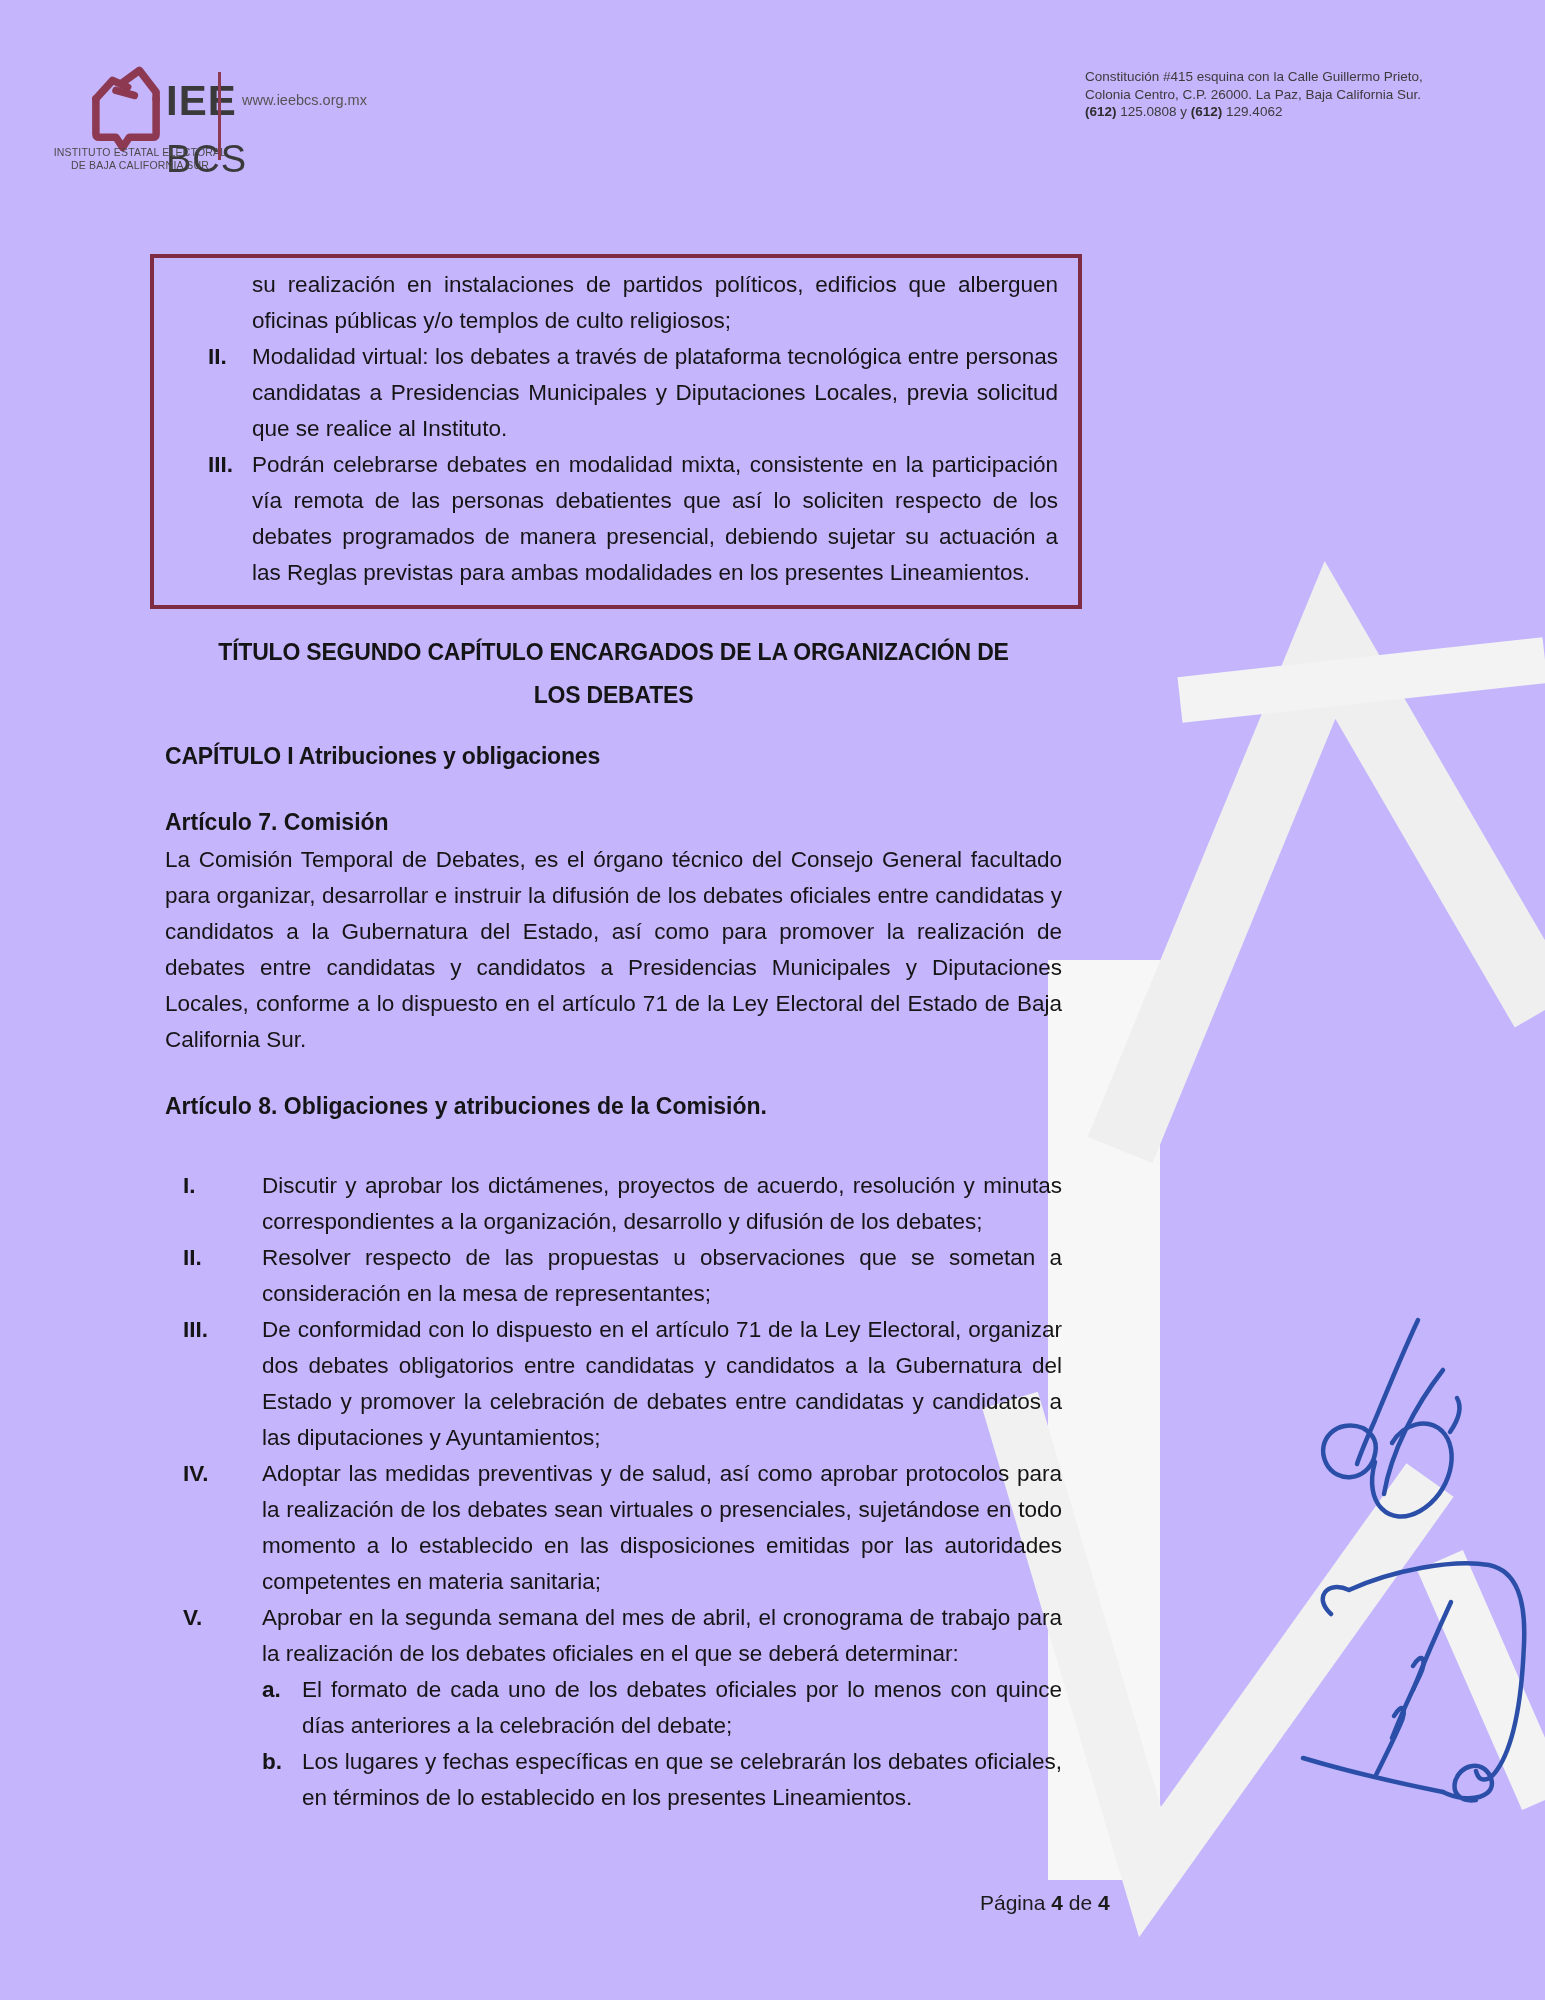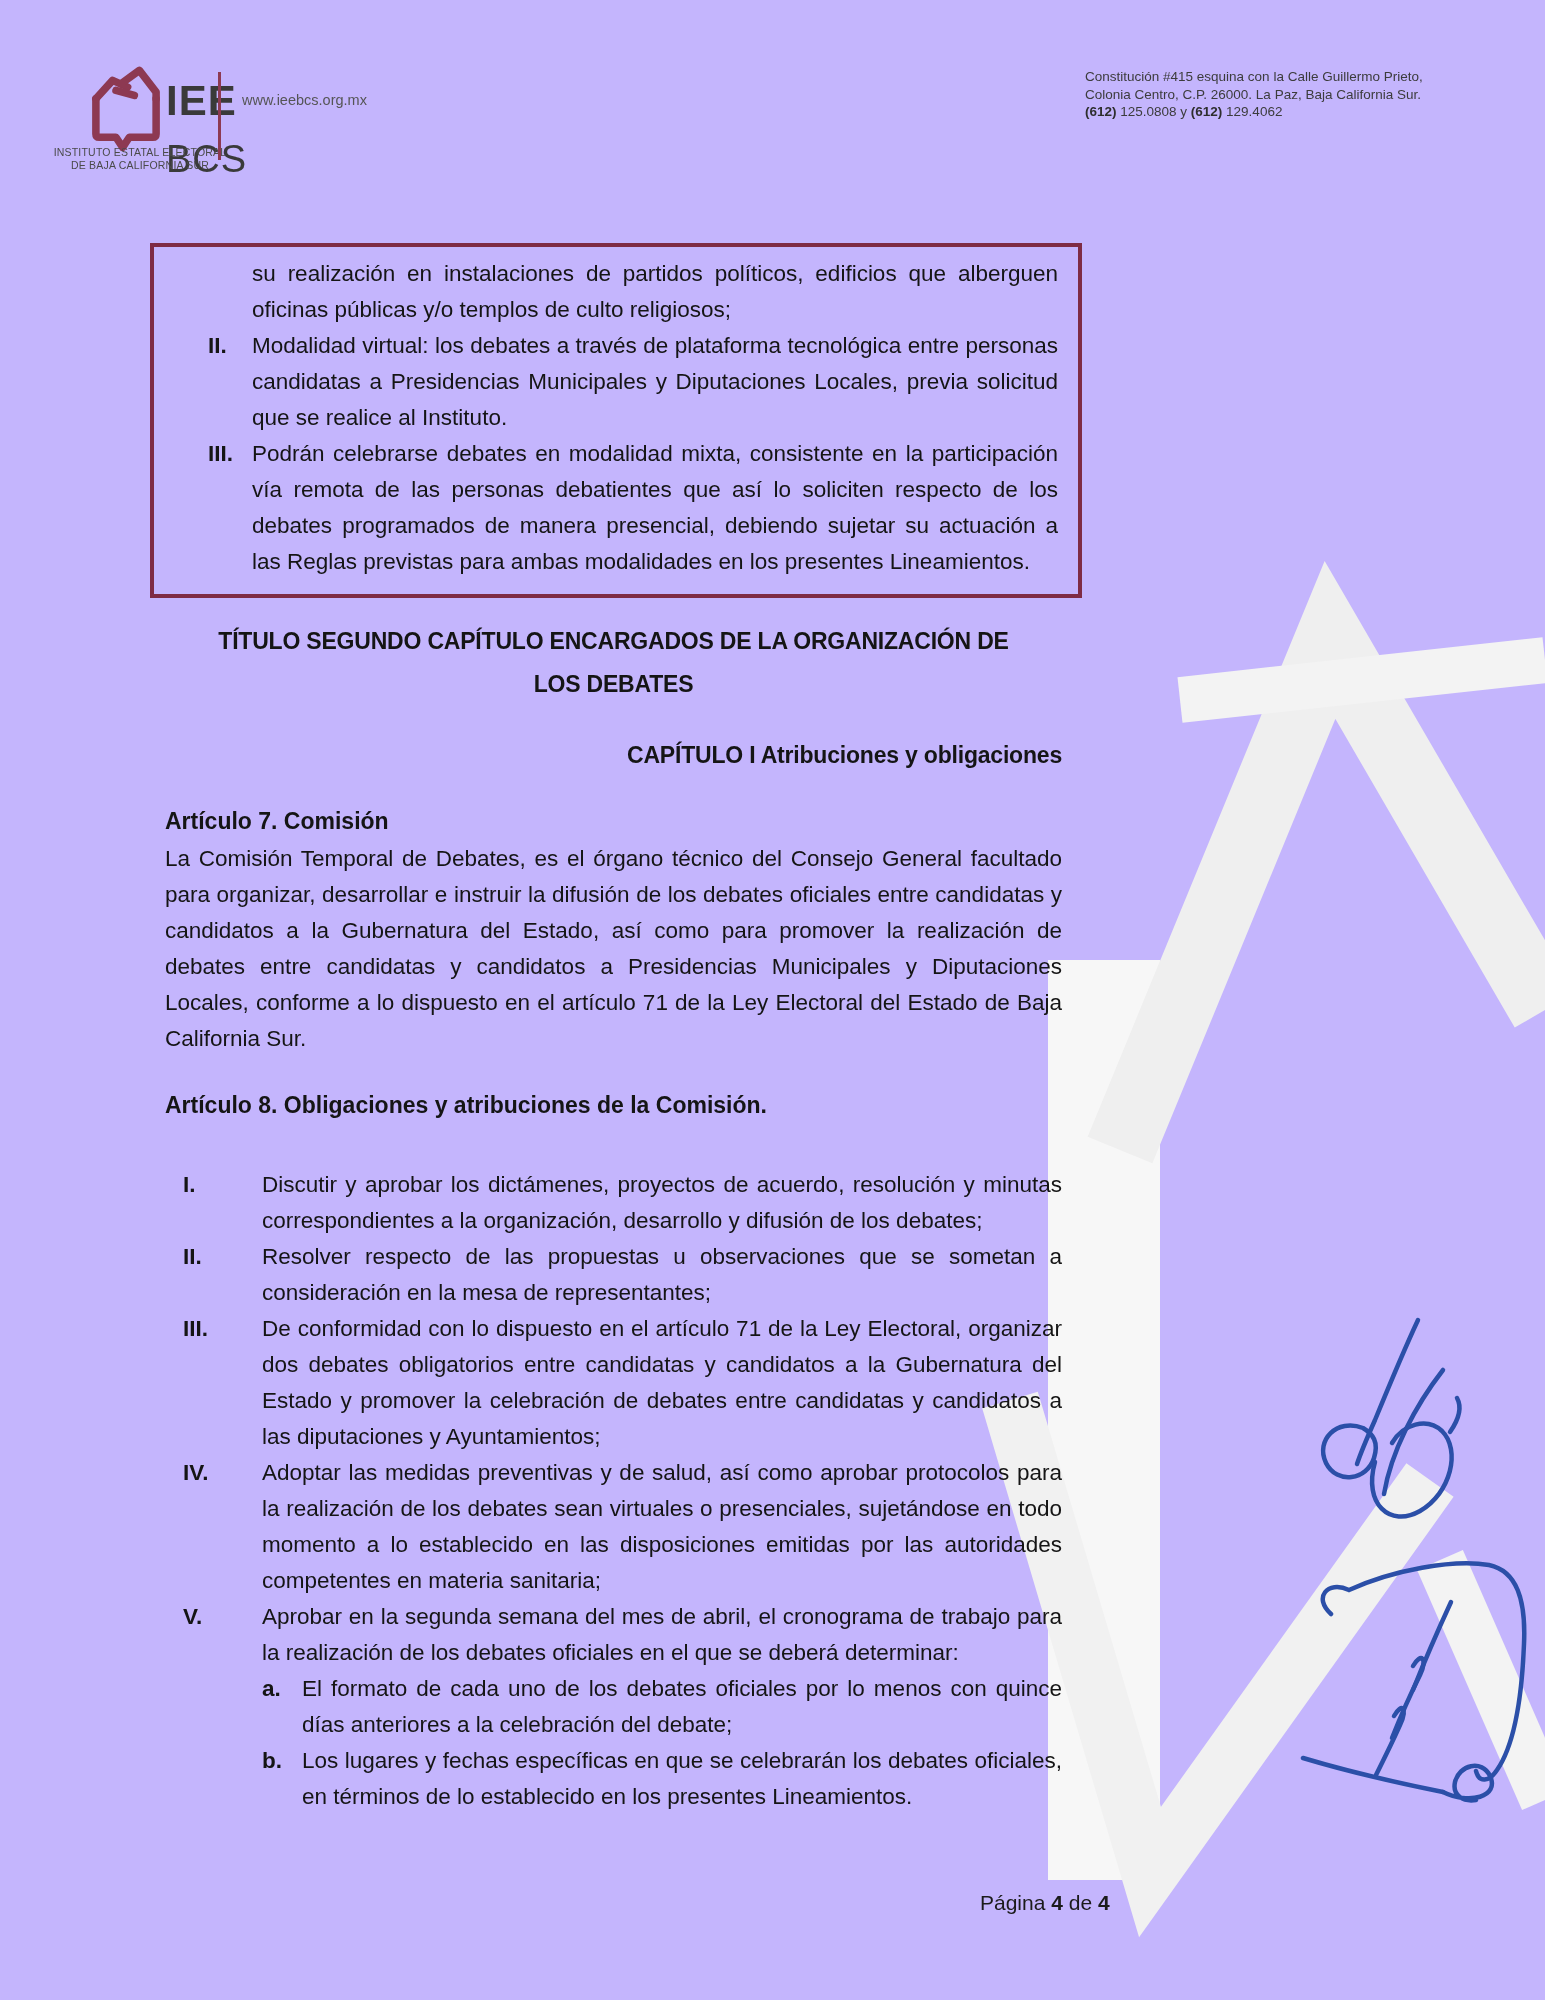--- a/index.html
+++ b/index.html
@@ -16,30 +16,30 @@
   .logo-acronym{position:absolute;left:166px;top:80px;line-height:1;color:#3a3a3a;}
   .logo-acronym .iee{font-size:42px;font-weight:bold;letter-spacing:1px;}
   .logo-acronym .bcs{font-size:38px;font-weight:normal;letter-spacing:1px;margin-top:18px;}
   .logo-caption{position:absolute;left:30px;top:146px;width:220px;text-align:center;
     font-size:10.5px;color:#4a4a4a;line-height:13px;letter-spacing:.2px;}
   .hdr-divider{position:absolute;left:218px;top:72px;width:3px;height:88px;background:#8d3952;}
   .hdr-site{position:absolute;left:242px;top:92px;font-size:14.5px;color:#555;}
   .hdr-address{position:absolute;left:1085px;top:68px;font-size:13.5px;line-height:17.5px;color:#3c3c3c;}
   .hdr-address b{color:#2e2e2e;}
   
-  .content{position:absolute;left:165px;top:243px;width:897px;z-index:1;
+  .content{position:absolute;left:165px;top:254px;width:897px;z-index:1;
     font-size:22.5px;line-height:36px;}
   .intro-box{margin-left:-15px;width:904px;border:4px solid #7e2b44;
     padding:9px 20px 14px 0;box-sizing:content-box;}
   .box-text{margin:0 0 0 98px;text-align:justify;}
   .box-item{display:flex;}
   .box-item .marker{flex:0 0 98px;box-sizing:border-box;padding-left:54px;font-weight:bold;}
   .box-item .itext{flex:1;text-align:justify;}
   .doc-title{margin:22px 30px 0 30px;text-align:center;font-weight:bold;font-size:23px;line-height:43px;letter-spacing:-.2px;}
-  .chapter{margin-top:31px;text-align:right;font-weight:bold;font-size:23px;letter-spacing:-.2px;}
+  .chapter{margin-top:21px;text-align:left;font-weight:bold;font-size:23px;letter-spacing:-.2px;}
   .art-heading{margin-top:30px;font-weight:bold;font-size:23px;}
   .art-body{margin:2px 0 0 0;text-align:justify;}
   .list{margin-top:44px;}
   .num-item{display:flex;}
   .num-item .marker{flex:0 0 97px;box-sizing:border-box;padding-left:18px;font-weight:bold;}
   .num-item .itext{flex:1;text-align:justify;}
   .sub-item{display:flex;}
   .sub-item .marker{flex:0 0 40px;font-weight:bold;padding-left:0;}
   .sub-item .itext{flex:1;text-align:justify;}
   

